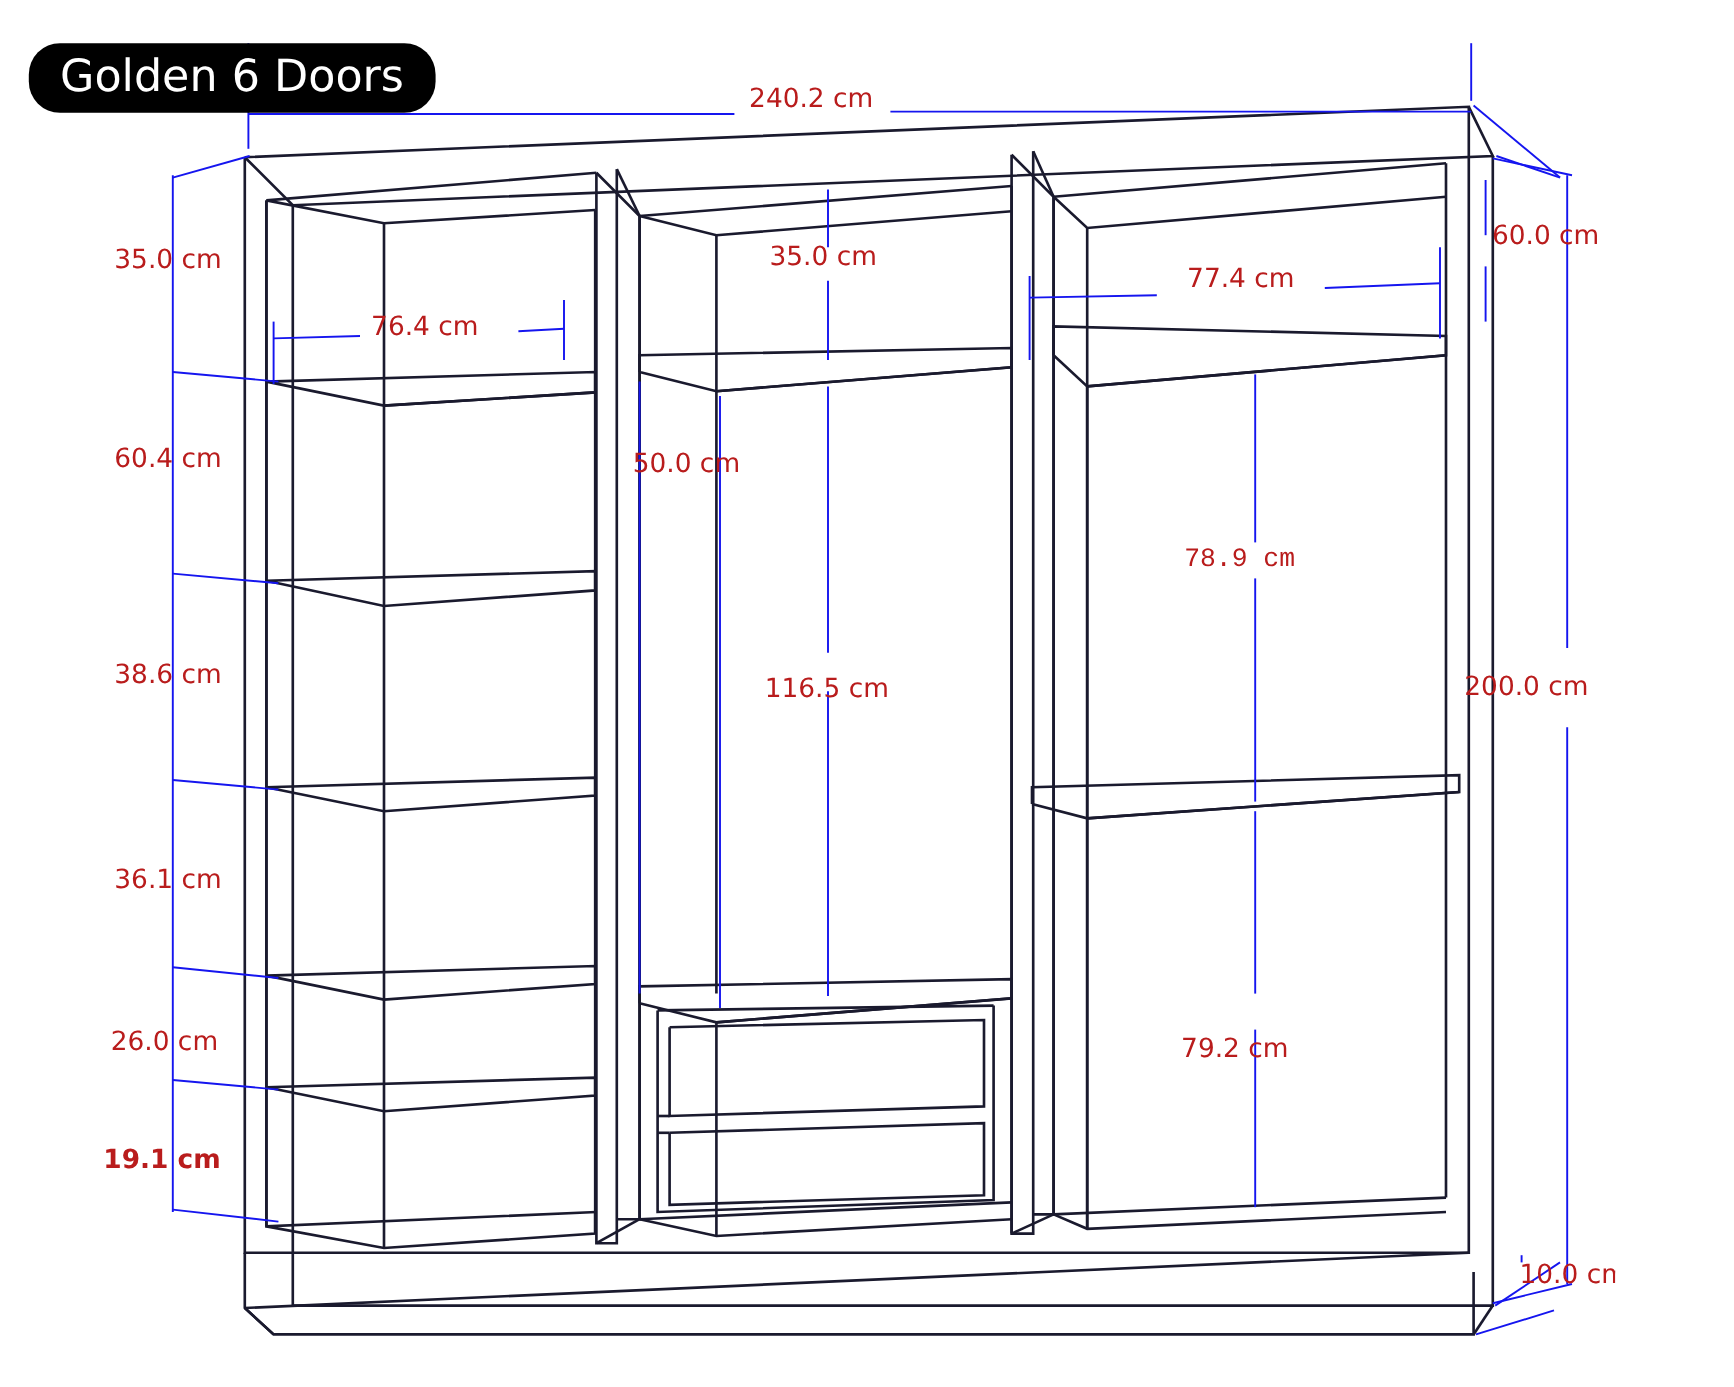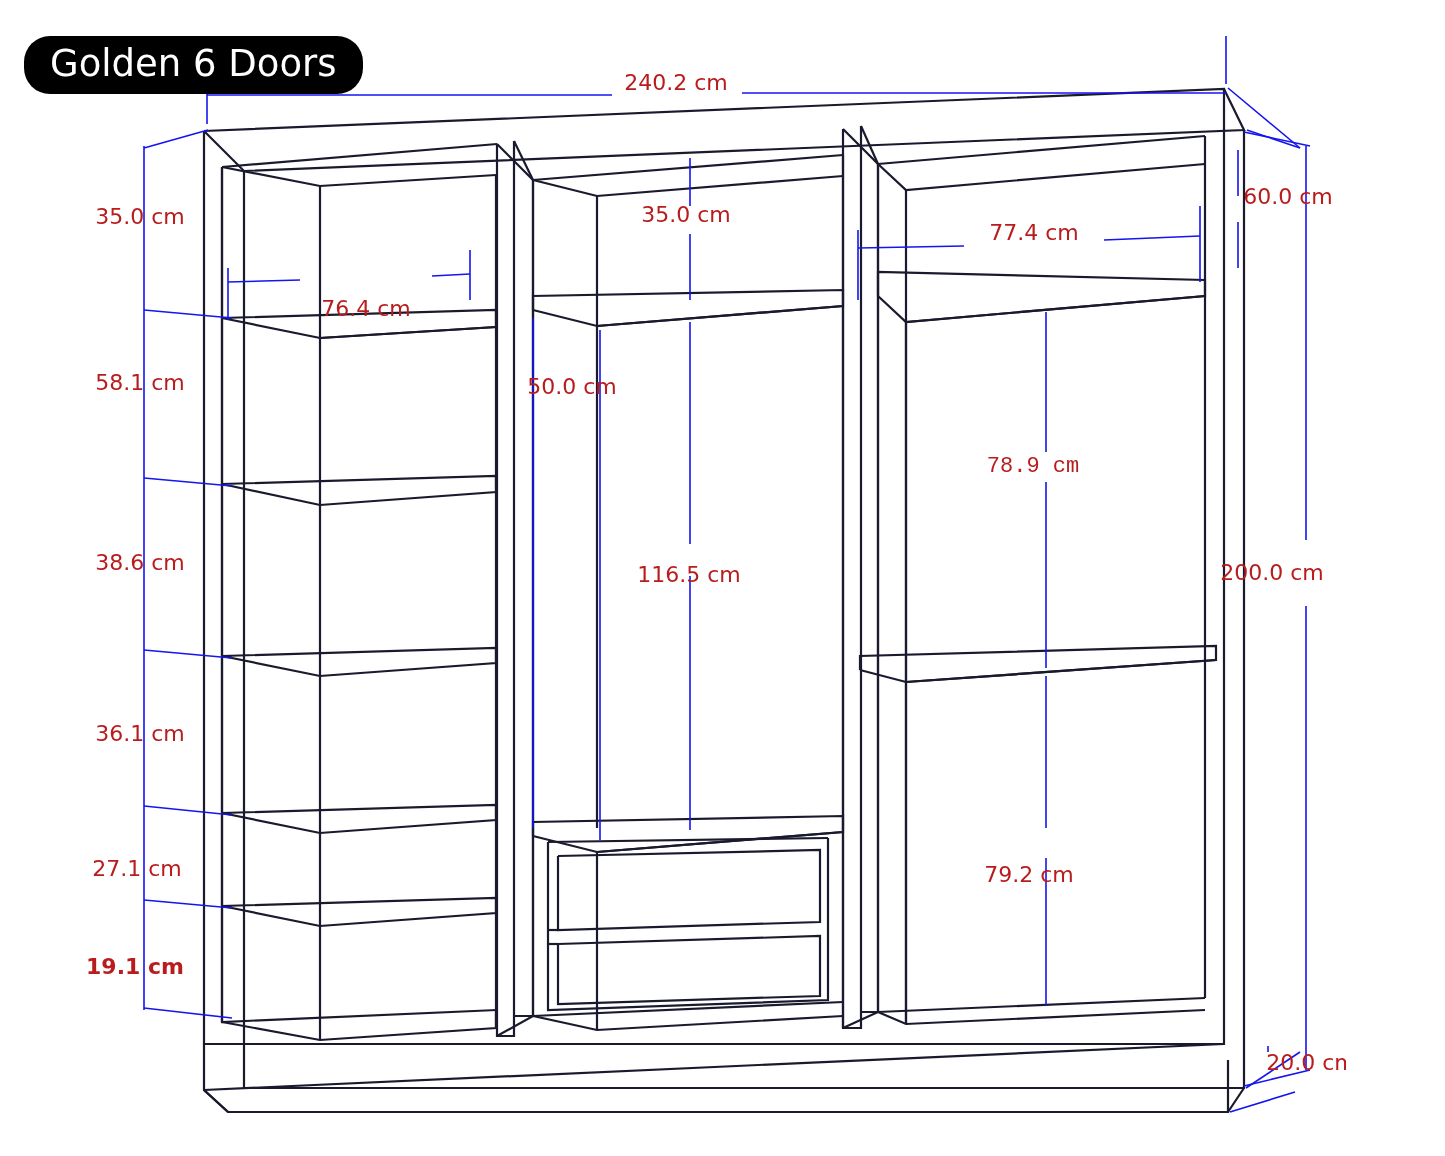--- a/index.html
+++ b/index.html
@@ -216,26 +216,26 @@
     </g>
   </svg>
 
   <div class="title-badge">Golden 6 Doors</div>
 
   <div class="dim center" style="left:676px; top:70px;">240.2 cm</div>
   <div class="dim center" style="left:140px; top:204px;">35.0 cm</div>
   <div class="dim center" style="left:686px; top:202px;">35.0 cm</div>
   <div class="dim center" style="left:1288px; top:184px;">60.0 cm</div>
   <div class="dim center" style="left:1034px; top:220px;">77.4 cm</div>
-  <div class="dim center" style="left:366px; top:260px;margin-top:36px;">76.4 cm</div>
-  <div class="dim center" style="left:140px; top:370px;">58.1 cm</div>
+  <div class="dim center" style="left:354px; top:260px;">76.4 cm</div>
+  <div class="dim center" style="left:140px; top:370px;">60.4 cm</div>
   <div class="dim center" style="left:572px; top:374px;">50.0 cm</div>
   <div class="dim center" style="left:1033px; top:454px;font-family:Liberation Mono, monospace;">78.9 cm</div>
   <div class="dim center" style="left:140px; top:550px;">38.6 cm</div>
   <div class="dim center" style="left:689px; top:546px;margin-top:16px;">116.5 cm</div>
   <div class="dim center" style="left:1272px; top:560px;">200.0 cm</div>
   <div class="dim center" style="left:140px; top:721px;">36.1 cm</div>
   <div class="dim center" style="left:1029px; top:830px;margin-top:32px;">79.2 cm</div>
-  <div class="dim center" style="left:137px; top:856px;">27.1 cm</div>
+  <div class="dim center" style="left:137px; top:856px;">26.0 cm</div>
   <div class="dim center" style="left:135px; top:954px;font-weight:bold;">19.1 cm</div>
-  <div class="dim center" style="left:1311px; top:1050px;">20.0 cm</div>
+  <div class="dim center" style="left:1311px; top:1050px;">10.0 cm</div>
 
 </div>
 
 </body></html>

